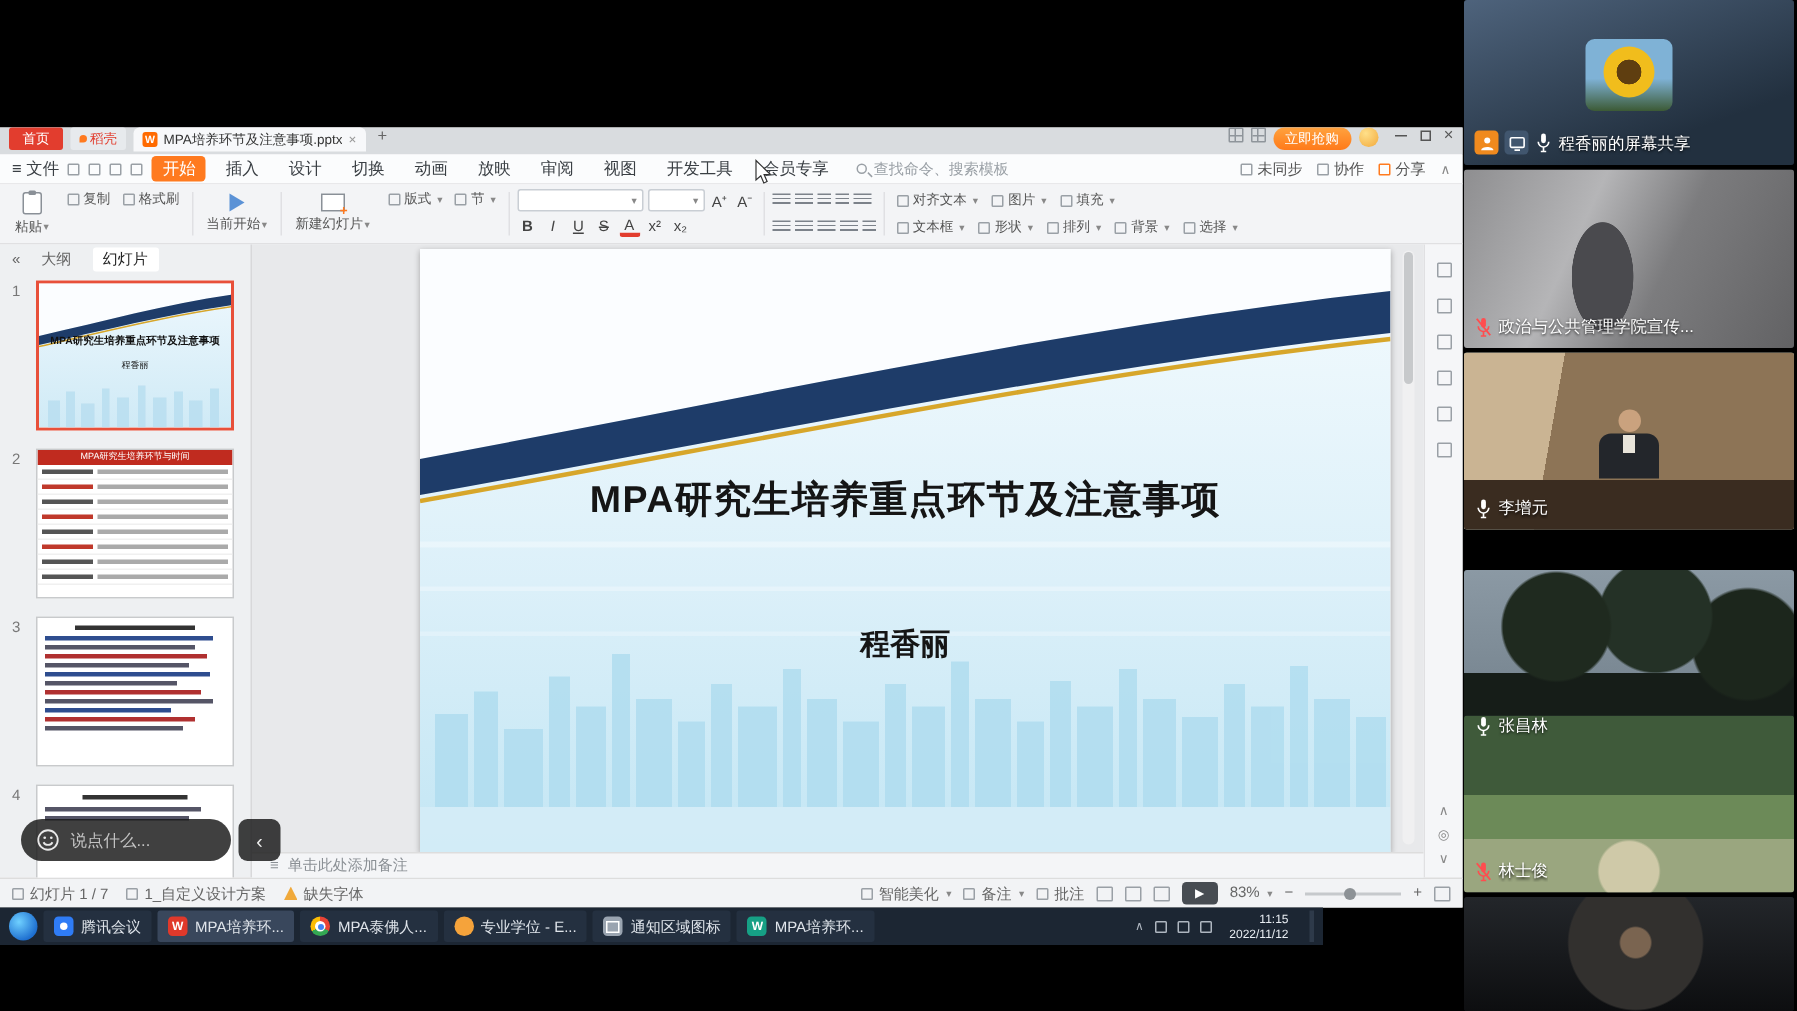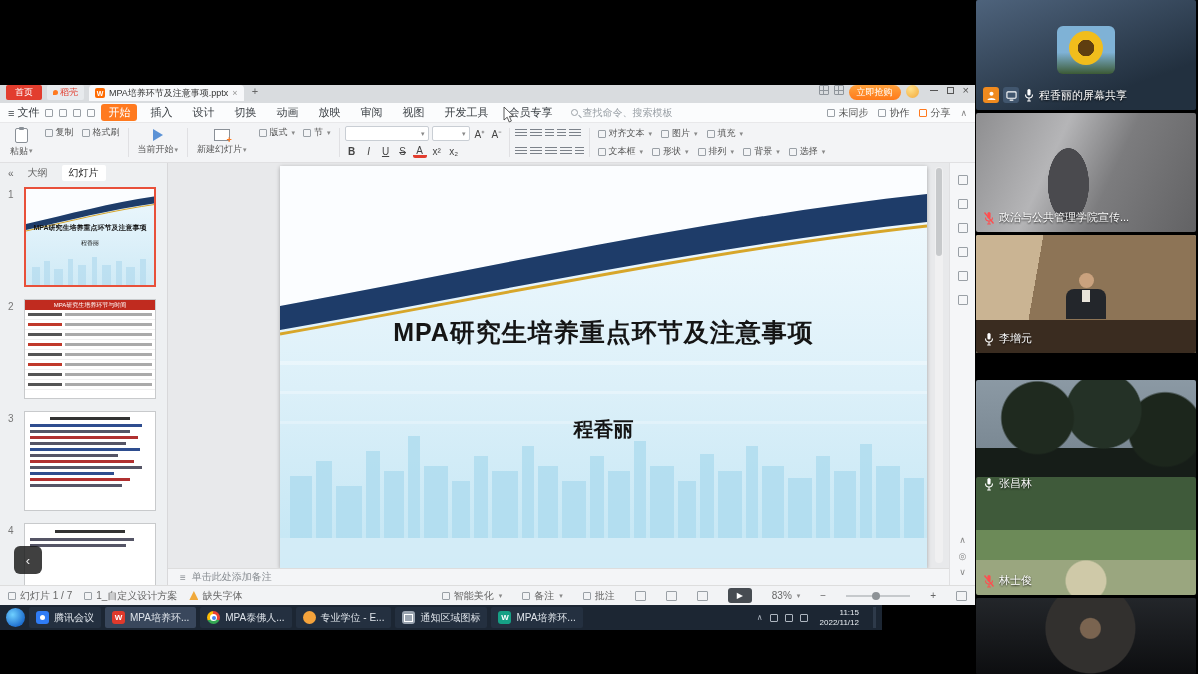--- a/index.html
+++ b/index.html
@@ -91,21 +91,21 @@
   .slide-presenter{position:absolute;left:0;right:0;top:250px;text-align:center;font-size:20px;font-weight:600;color:#151515;}
   .vscroll{position:absolute;right:6px;top:4px;bottom:22px;width:8px;background:#f0f0f1;border-radius:4px;}
   .vthumb{position:absolute;left:1px;top:1px;width:6px;height:88px;background:#c7c9cb;border-radius:3px;}
   .notesbar{position:absolute;left:0;right:0;bottom:0;height:17px;background:#f4f5f7;border-top:1px solid #ddd;display:flex;align-items:center;gap:6px;padding:0 12px;font-size:10px;color:#8a8f94;}
   
   .stripR{width:26px;background:#f5f6f8;border-left:1px solid #e0e0e2;display:flex;flex-direction:column;align-items:center;padding:12px 0 8px;gap:14px;flex:none;}
   .stripR .nav{margin-top:auto;display:flex;flex-direction:column;align-items:center;gap:6px;color:#888;font-size:9px;}
   
   .statusbar{height:20px;background:#f2f3f5;border-top:1px solid #ddd;display:flex;align-items:center;padding:0 8px;gap:12px;font-size:10px;color:#666;flex:none;}
   .sb-item{display:flex;align-items:center;gap:4px;white-space:nowrap;}
-  .sb-right{margin-left:auto;display:flex;align-items:center;gap:20px;}
+  .sb-right{margin-left:auto;display:flex;align-items:center;gap:8px;}
   .vw{width:11px;height:10px;border:1px solid #9aa0a6;border-radius:1px;}
   .play-btn{width:24px;height:15px;background:#474c52;border-radius:3px;color:#fff;font-size:8px;display:flex;align-items:center;justify-content:center;}
   .zoom-slider{width:64px;height:2px;background:#c6c9cc;position:relative;}
   .knob{position:absolute;left:26px;top:-3px;width:8px;height:8px;border-radius:50%;background:#8d9296;}
   .warn{width:9px;height:9px;background:#f0a93b;clip-path:polygon(50% 0,100% 100%,0 100%);}
   
   .taskbar{position:absolute;left:0;top:605px;width:882px;height:25px;background:#1c2633;display:flex;align-items:center;padding:0 6px;gap:4px;}
   .start{width:19px;height:19px;border-radius:50%;background:radial-gradient(circle at 35% 35%,#6fd0ff,#1e6fd0 72%);flex:none;}
   .tb-item{height:21px;padding:0 7px;display:flex;align-items:center;gap:5px;background:#243040;font-size:10px;color:#dfe4ea;border-radius:2px;white-space:nowrap;}
   .tb-item.active{background:#39475c;}
@@ -624,20 +624,29 @@
         <span class="tic"></span>
       </span>
       <span class="clock">
         <span style="display:block;">11:15</span>
         <span style="display:block;">2022/11/12</span>
       </span>
       <span class="peek"></span>
     </div>
 
     <div class="chat">
+      <div class="chat-box">
+        <svg width="16" height="16" viewBox="0 0 16 16">
+          <circle cx="8" cy="8" r="6.5" fill="none" stroke="#e8e8e8" stroke-width="1.2"></circle>
+          <circle cx="5.8" cy="6.5" r="0.9" fill="#e8e8e8"></circle>
+          <circle cx="10.2" cy="6.5" r="0.9" fill="#e8e8e8"></circle>
+          <path d="M5 9.5a3.4 3.4 0 0 0 6 0" fill="none" stroke="#e8e8e8" stroke-width="1.2"></path>
+        </svg>
+        <span class="ph" style="position:static;">说点什么...</span>
+      </div>
       <div class="chat-min">‹</div>
     </div>
 
     <svg class="cursor" width="12" height="18" viewBox="0 0 12 18">
       <path d="M1 1 L1 14 L4.2 11.2 L6.2 16 L8.4 15 L6.4 10.4 L10.5 10.2 Z" fill="#fff" stroke="#333" stroke-width="0.8"></path>
     </svg>
   </div>
 
   <div class="meet">
 

